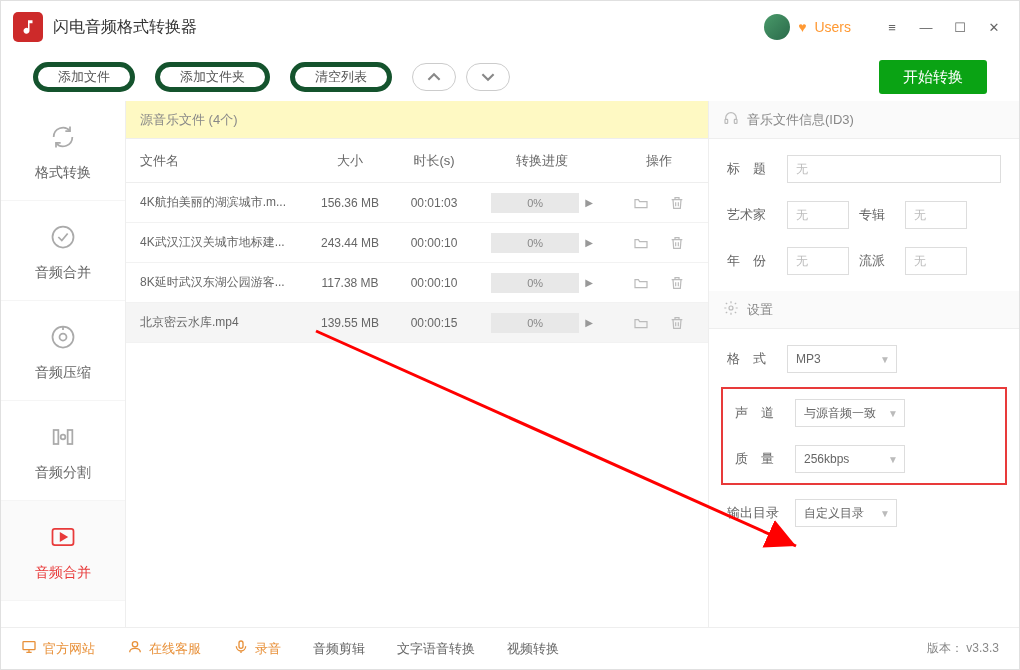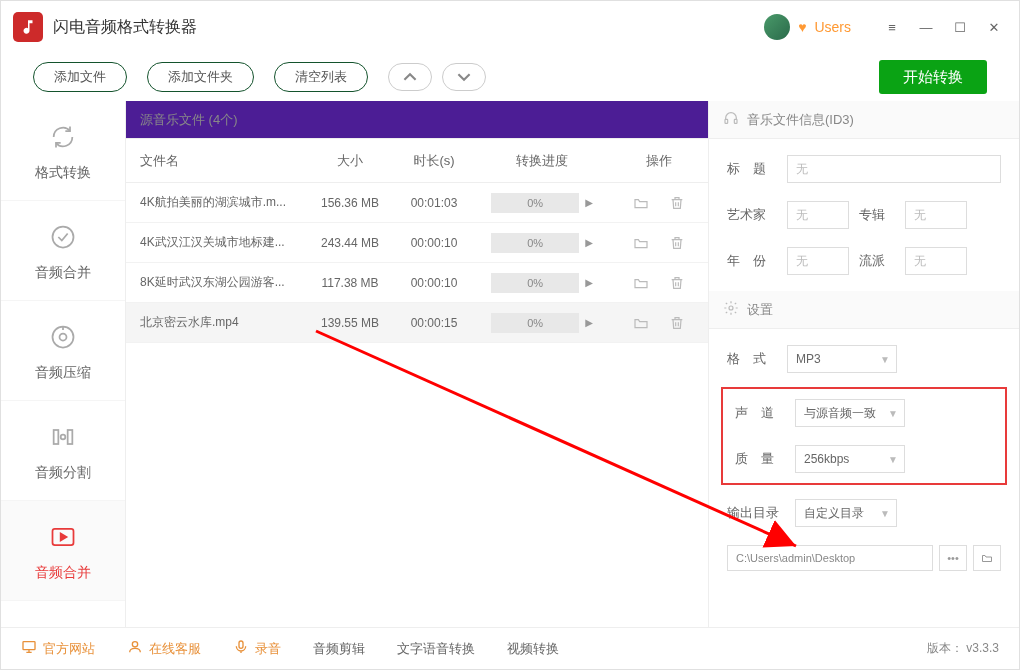--- a/index.html
+++ b/index.html
@@ -7,32 +7,32 @@
 .window { width: 1020px; height: 670px; display: flex; flex-direction: column; border: 1px solid #e0e0e0; }
 .titlebar { height: 52px; display: flex; align-items: center; padding: 0 12px; }
 .app-logo { width: 30px; height: 30px; background: #cd2a2a; border-radius: 5px; display: flex; align-items: center; justify-content: center; margin-right: 10px; }
 .app-title { font-size: 16px; color: #333; flex: 1; }
 .user-area { display: flex; align-items: center; gap: 8px; }
 .avatar { width: 26px; height: 26px; border-radius: 50%; background: linear-gradient(135deg, #4a9a6a, #2a6a4a); }
 .heart { color: #ff9933; font-size: 14px; }
 .username { color: #ff9933; font-size: 14px; margin-right: 20px; }
 .win-ctrl { width: 26px; height: 26px; display: flex; align-items: center; justify-content: center; cursor: pointer; color: #666; }
 .toolbar { height: 48px; display: flex; align-items: center; padding: 0 32px; gap: 20px; }
-.pill-btn { height: 30px; padding: 4px 20px; border: 1px solid #14532d; border-radius: 15px; background: #fff; cursor: pointer; font-size: 13px; color: #555; display: flex; align-items: center; }
+.pill-btn { height: 30px; padding: 4px 20px; border: 5px solid #14532d; border-radius: 15px; background: #fff; cursor: pointer; font-size: 13px; color: #555; display: flex; align-items: center; }
 .sq-btn { width: 44px; height: 28px; border: 1px solid #ccc; border-radius: 14px; background: #fff; display: flex; align-items: center; justify-content: center; cursor: pointer; color: #666; }
 .btn-group { display: flex; gap: 10px; }
 .start-btn { margin-left: auto; height: 34px; padding: 0 24px; background: #0aa314; color: #fff; border: none; border-radius: 3px; font-size: 15px; cursor: pointer; }
 .main-area { flex: 1; display: flex; overflow: hidden; }
 .sidebar { width: 125px; border-right: 1px solid #eee; display: flex; flex-direction: column; }
 .side-item { height: 100px; display: flex; flex-direction: column; align-items: center; justify-content: center; gap: 10px; cursor: pointer; border-bottom: 1px solid #f5f5f5; color: #666; }
 .side-item.active { color: #e83a3a; background: #fafafa; }
 .side-icon { width: 34px; height: 34px; display: flex; align-items: center; justify-content: center; }
 .side-label { font-size: 14px; }
 .center { flex: 1; display: flex; flex-direction: column; border-right: 1px solid #eee; position: relative; }
-.center-header { height: 38px; display: flex; align-items: center; padding: 0 14px; color: #888; font-size: 13px; background: #4c1d95; border-bottom: 1px solid #eee; }
+.center-header { height: 38px; display: flex; align-items: center; padding: 0 14px; color: #888; font-size: 13px; background: #fef9c3; border-bottom: 1px solid #eee; }
 .table-head { height: 44px; display: flex; align-items: center; border-bottom: 1px solid #eee; color: #666; font-size: 13px; }
 .col-name { width: 180px; padding-left: 14px; text-align: left;}
 .col-size { width: 88px; text-align: center; }
 .col-dur { width: 80px; text-align: center; }
 .col-prog { width: 136px; text-align: center; }
 .col-op { flex: 1; text-align: center; }
 .row { height: 40px; display: flex; align-items: center; border-bottom: 1px solid #f2f2f2; color: #666; font-size: 12px; }
 .row.sel { background: #f5f5f5; }
 .row .col-name { text-align: left; white-space: nowrap; overflow: hidden; text-overflow: ellipsis; }
 .prog-wrap { display: flex; align-items: center; justify-content: center; gap: 6px; }
@@ -337,29 +337,20 @@
           </div>
         </div>
 
         <div class="field-row">
           <div class="field-label" style="width:58px;">输出目录</div>
           <div class="sel-box" style="width:102px;">
             <span>自定义目录</span>
             <span class="caret">▼</span>
           </div>
         </div>
-        <div class="path-row">
-          <div class="path-box">C:\Users\admin\Desktop</div>
-          <div class="path-btn">•••</div>
-          <div class="path-btn">
-              <svg width="14" height="12" viewBox="0 0 24 24" fill="none" stroke="#999" stroke-width="2">
-                <path d="M3 7h5l2 3h11v9H3z"></path>
-              </svg>
-            </div>
-        </div>
       </div>
     </div>
 
   </div>
 
   <div class="footer">
     <div class="footer-item orange">
       <span><svg width="16" height="16" viewBox="0 0 24 24" fill="none" stroke="#e8913a" stroke-width="2">
             <rect x="3" y="4" width="18" height="12" rx="1"></rect>
             <path d="M8 20h8M12 16v4"></path>

